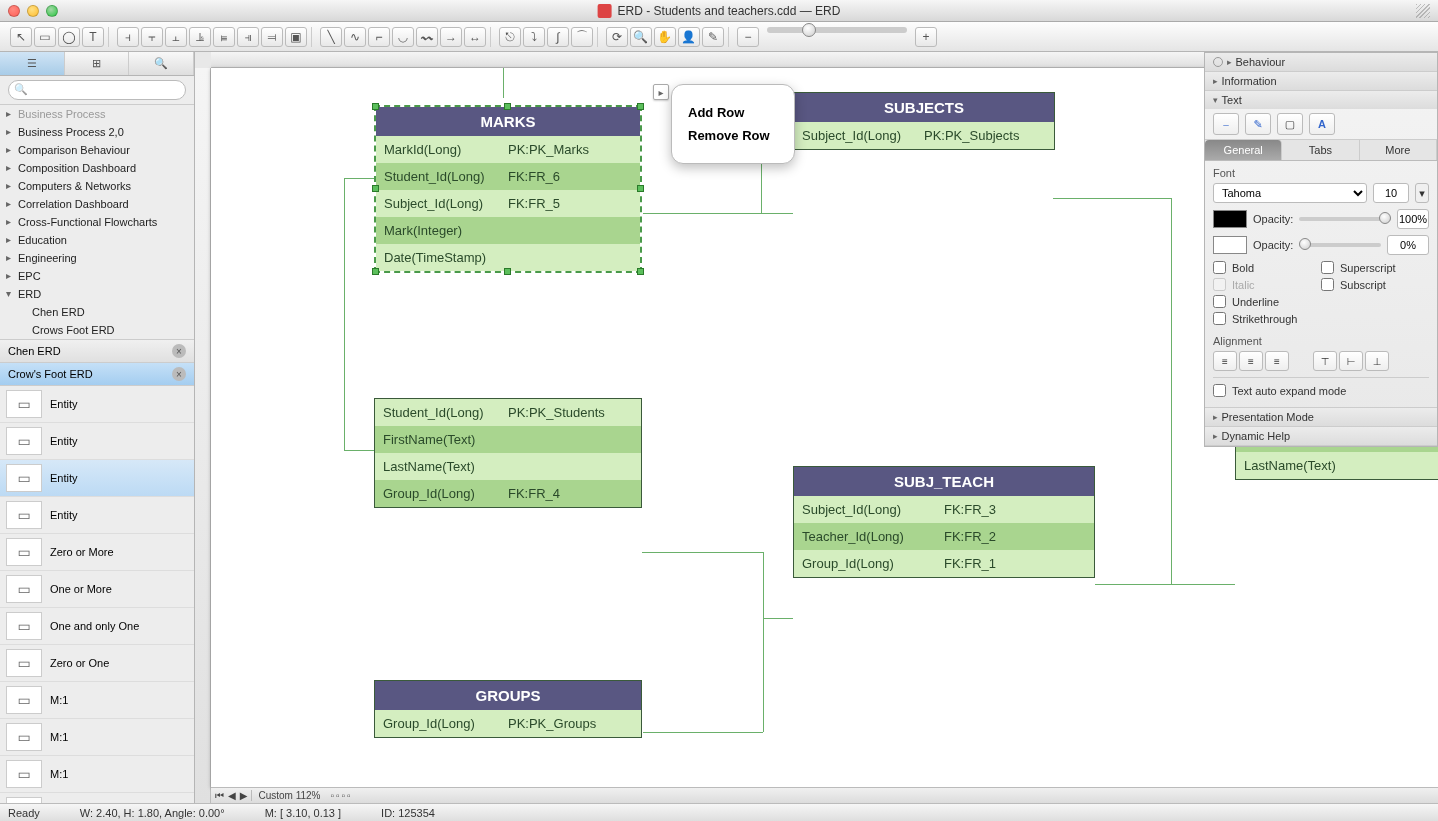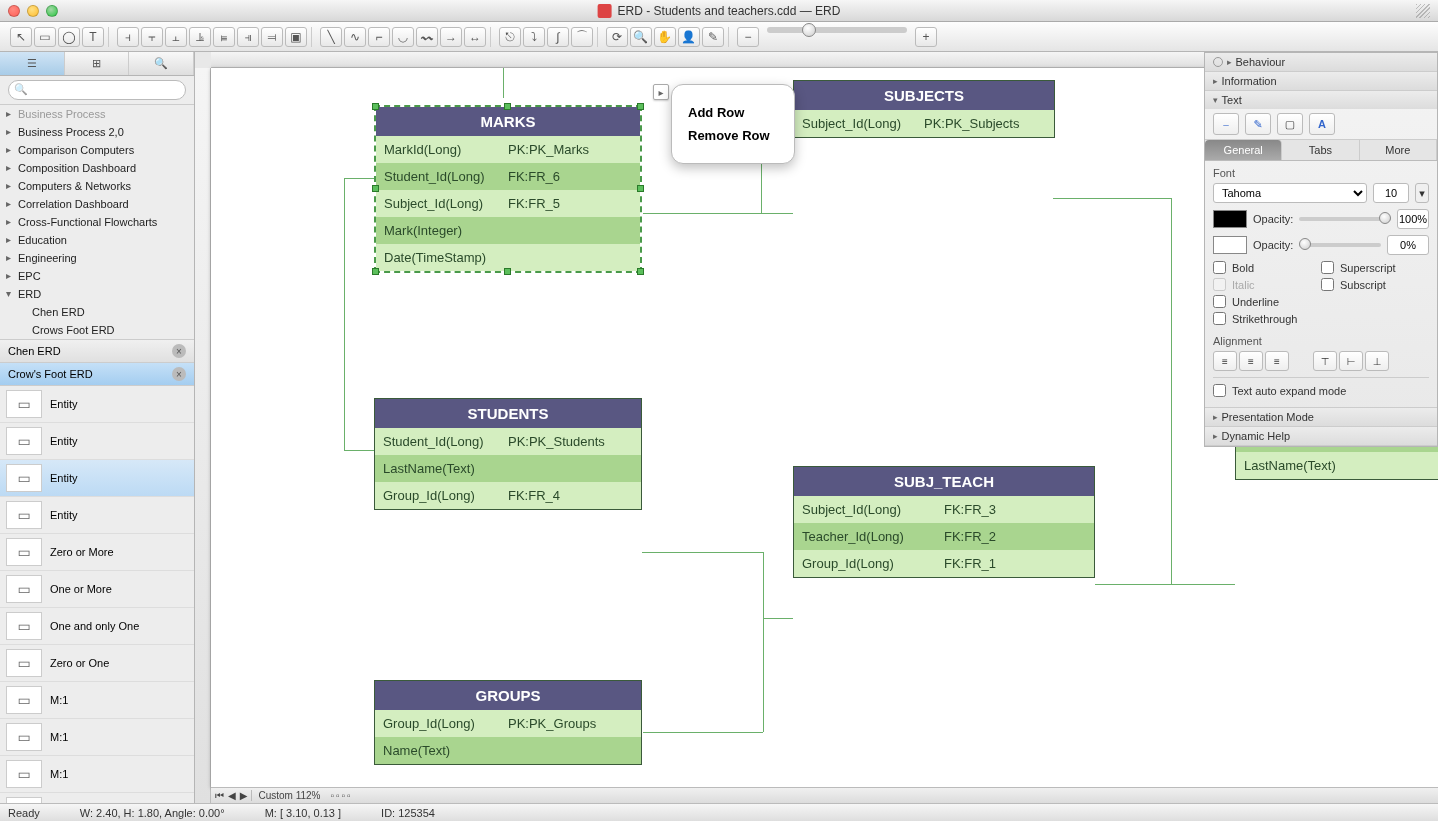--- a/index.html
+++ b/index.html
@@ -184,21 +184,21 @@
       <div class="sidebar-tab">🔍</div>
     </div>
     <div class="search-row">
       <div class="search-wrap">
         <input type="text" placeholder="" style="">
       </div>
     </div>
     <div class="tree" id="tree">
         <div class="tree-item" style="color: rgb(153, 153, 153); border-top: 1px solid rgb(204, 204, 204);">Business Process</div>
         <div class="tree-item">Business Process 2,0</div>
-        <div class="tree-item">Comparison Computers</div>
+        <div class="tree-item">Comparison Behaviour</div>
         <div class="tree-item">Composition Dashboard</div>
         <div class="tree-item">Computers &amp; Networks</div>
         <div class="tree-item">Correlation Dashboard</div>
         <div class="tree-item">Cross-Functional Flowcharts</div>
         <div class="tree-item">Education</div>
         <div class="tree-item">Engineering</div>
         <div class="tree-item">EPC</div>
         <div class="tree-item expanded">ERD</div>
         <div class="tree-item tree-child">Chen ERD</div>
         <div class="tree-item tree-child">Crows Foot ERD</div>
@@ -319,36 +319,39 @@
         <div class="selection-handle sh-br"></div>
       </div>
 
       <div class="smart-tag" style="left:442px; top:16px;">▸</div>
 
       <div class="context-menu" style="left:460px; top:16px;">
         <div class="context-item">Add Row</div>
         <div class="context-item">Remove Row</div>
       </div>
 
-      <div class="erd-table" style="left:582px; top:12px; width:262px;">
+      <div class="erd-table" style="left:582px; top:24px; width:262px;">
         <div class="erd-header">SUBJECTS</div>
         <div id="subjects-rows">
             <div class="erd-row">
               <div class="erd-col1">Subject_Id(Long)</div>
               <div class="erd-col2">PK:PK_Subjects</div>
             </div>
           </div>
       </div>
 
       <div class="erd-table" style="left:163px; top:330px; width:268px;">
-        <div class="erd-header">STUDENTS</div>
         <div id="students-rows">
             <div class="erd-row">
               <div class="erd-col1">Student_Id(Long)</div>
               <div class="erd-col2">PK:PK_Students</div>
+            </div>
+            <div class="erd-row">
+              <div class="erd-col1">FirstName(Text)</div>
+              <div class="erd-col2"></div>
             </div>
             <div class="erd-row">
               <div class="erd-col1">LastName(Text)</div>
               <div class="erd-col2"></div>
             </div>
             <div class="erd-row">
               <div class="erd-col1">Group_Id(Long)</div>
               <div class="erd-col2">FK:FR_4</div>
             </div>
           </div>
@@ -371,24 +374,20 @@
             </div>
           </div>
       </div>
 
       <div class="erd-table" style="left:163px; top:612px; width:268px;">
         <div class="erd-header">GROUPS</div>
         <div id="groups-rows">
             <div class="erd-row">
               <div class="erd-col1">Group_Id(Long)</div>
               <div class="erd-col2">PK:PK_Groups</div>
-            </div>
-            <div class="erd-row">
-              <div class="erd-col1">Name(Text)</div>
-              <div class="erd-col2"></div>
             </div>
           </div>
       </div>
 
       <div class="erd-table" style="left:1024px; top:300px; width:210px;">
         <div class="erd-header">TEACHERS</div>
         <div id="teachers-rows">
             <div class="erd-row">
               <div class="erd-col1">d(Long)</div>
               <div class="erd-col2">PK:PK_Te</div>

